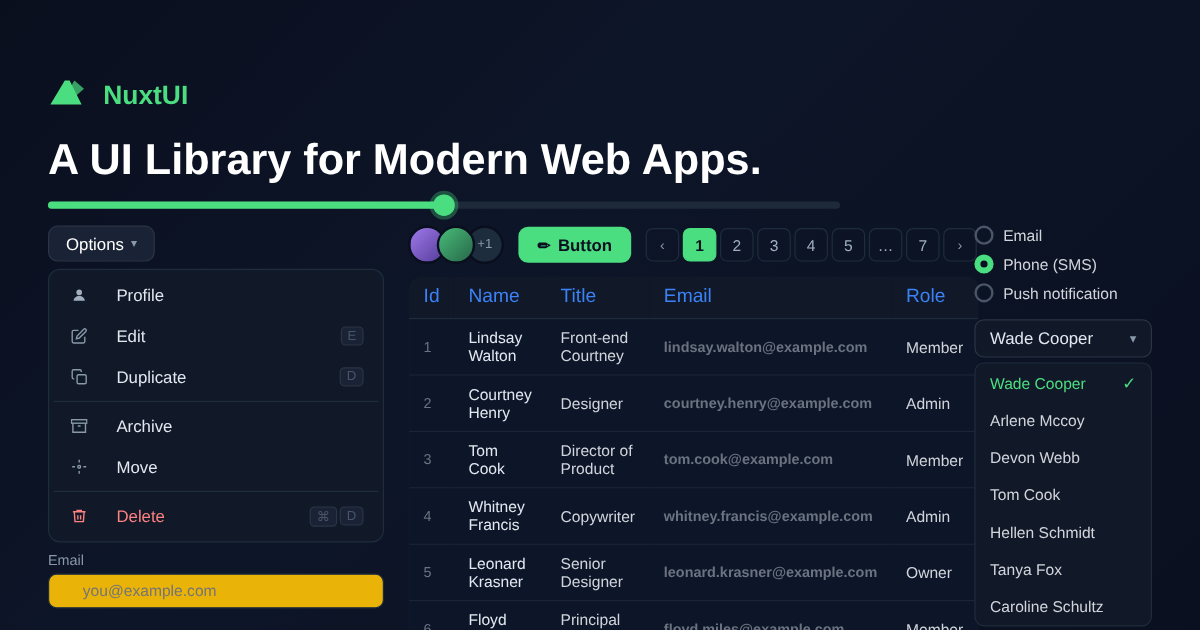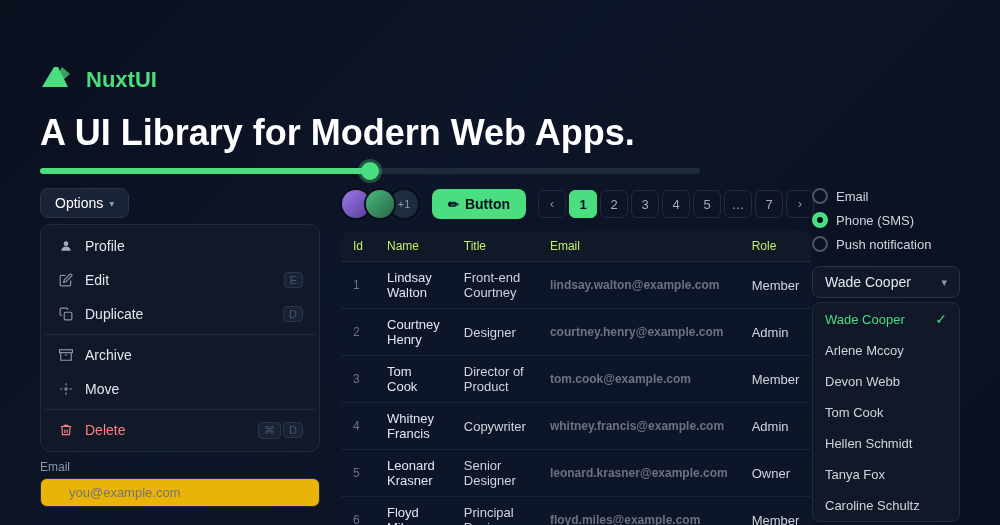--- a/index.html
+++ b/index.html
@@ -110,21 +110,21 @@
       padding: 4px;
     }
     .menu-item {
       display: flex;
       align-items: center;
       padding: 8px 12px;
       border-radius: 7px;
       cursor: pointer;
       font-size: 14px;
       color: #e2e8f0;
-      gap: 10px;
+      gap: 22px;
       position: relative;
     }
     .menu-item .item-icon {
       width: 18px;
       height: 18px;
       display: flex;
       align-items: center;
       justify-content: center;
       color: #8899aa;
       font-size: 14px;
@@ -285,25 +285,25 @@
       width: 100%;
       border-collapse: collapse;
       background: #0d1528;
       border-radius: 10px;
       overflow: hidden;
       border: 1px solid #1e2d3d;
       font-size: 13px;
     }
     .data-table th {
       background: #111827;
-      color: #bef264;
+      color: #3b82f6;
       text-align: left;
       padding: 8px 12px;
       font-weight: 500;
-      font-size: 12px;
+      font-size: 16px;
       border-bottom: 1px solid #1e2d3d;
     }
     .data-table td {
       padding: 8px 12px;
       border-bottom: 1px solid #1a2535;
       color: #d1d5db;
     }
     .data-table tr:last-child td {
       border-bottom: none;
     }

